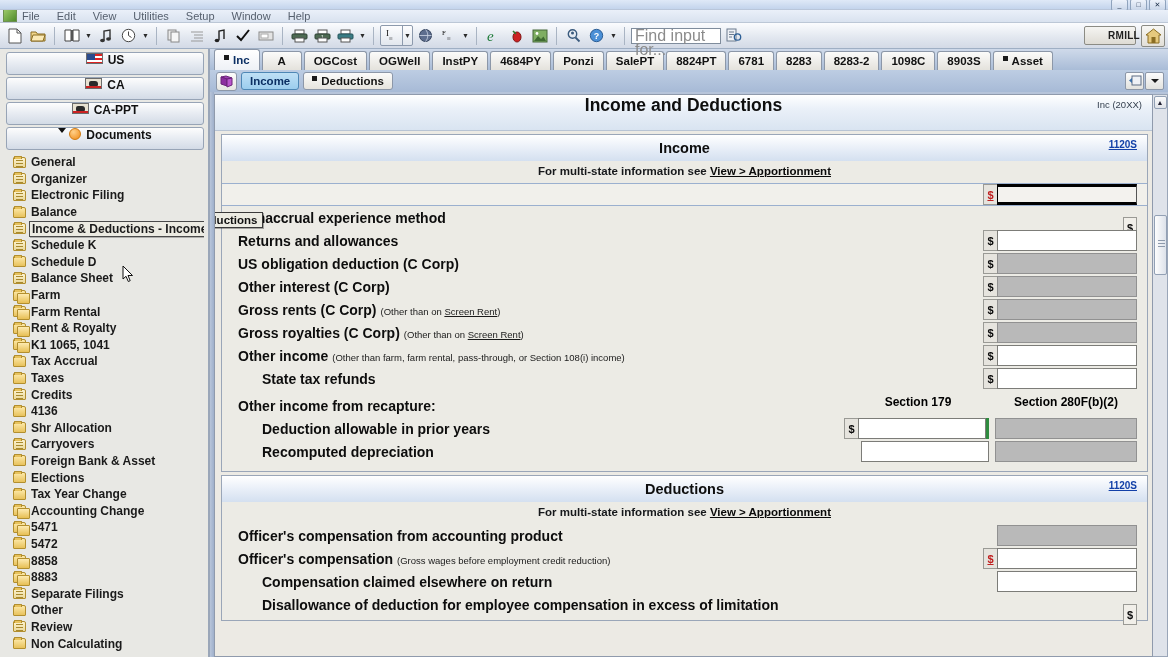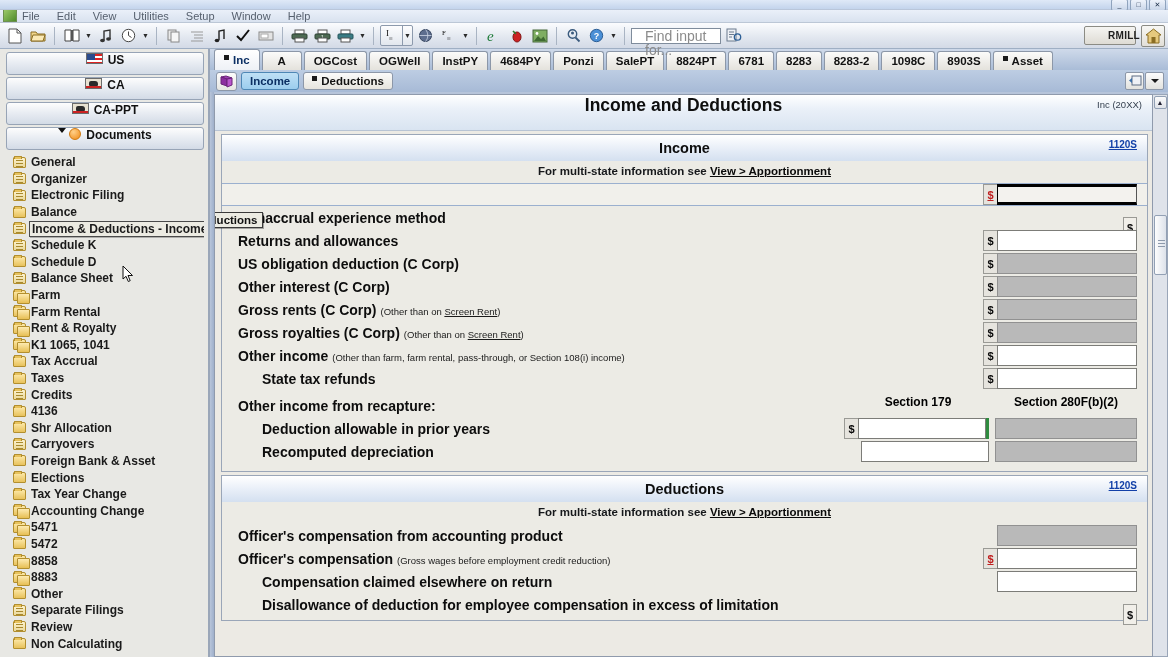--- a/index.html
+++ b/index.html
@@ -71,22 +71,22 @@
   .tb-sep { width:1px; height:18px; background:#a9b4c3; margin:0 4px; }
   .tb-arrow { width:9px; height:21px; display:flex; align-items:center; justify-content:center;
               font-size:7px; color:#2a2a2a;}
   .tb-group { display:flex; align-items:center; border:1px solid #8d9aad; border-radius:2px;
               background:linear-gradient(to bottom,#fdfdfe,#e2e7ee); height:21px;}
   .tb-group .tb { border:none; }
   .tb-group .divv { width:1px; height:19px; background:#8d9aad; }
   .findbox {
     width: 90px; height: 16px;
     background: #fff; border: 1px solid #7f8c9c;
-    font-size: 14px; color: #8b8b8b;
-    padding: 0 13px; line-height: 14px;
+    font-size: 16px; color: #8b8b8b;
+    padding: 0 3px; line-height: 14px;
     font-family: "Liberation Sans", sans-serif;
   }
   .rmill {
     position: absolute; right: 32px; top: 3px;
     width: 52px; height: 19px;
     background: linear-gradient(to bottom,#f5f5f2,#dedbd4);
     border: 1px solid #8b8b84; border-radius: 2px;
     font-size: 10px; font-weight: bold; color: #1f1f1f;
     display: flex; align-items: center; justify-content: center;
     letter-spacing: .3px;
@@ -699,26 +699,26 @@
           </div>
           <div class="titem">
             <span class="folder stack"></span>
             <span class="lbl">8858</span>
           </div>
           <div class="titem">
             <span class="folder stack"></span>
             <span class="lbl">8883</span>
           </div>
           <div class="titem">
-            <span class="folder"></span>
-            <span class="lbl">Other</span>
-          </div>
-          <div class="titem">
             <span class="folder doc"></span>
             <span class="lbl">Separate Filings</span>
+          </div>
+          <div class="titem">
+            <span class="folder"></span>
+            <span class="lbl">Other</span>
           </div>
           <div class="titem">
             <span class="folder doc"></span>
             <span class="lbl">Review</span>
           </div>
           <div class="titem">
             <span class="folder"></span>
             <span class="lbl">Non Calculating</span>
           </div>
         </div>

